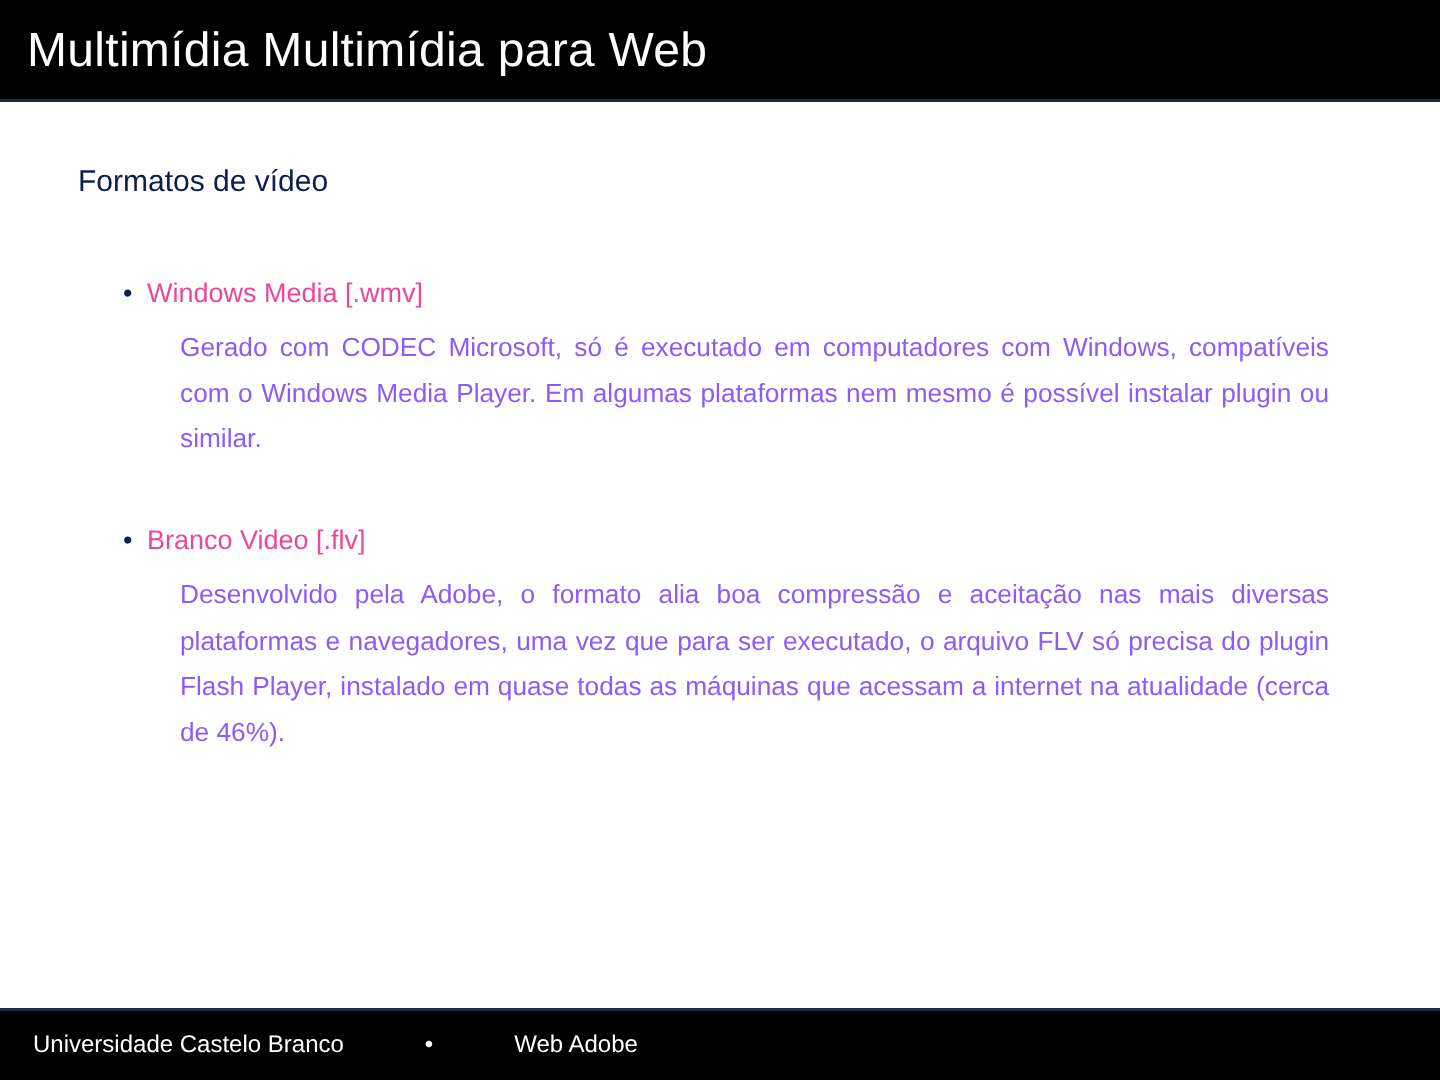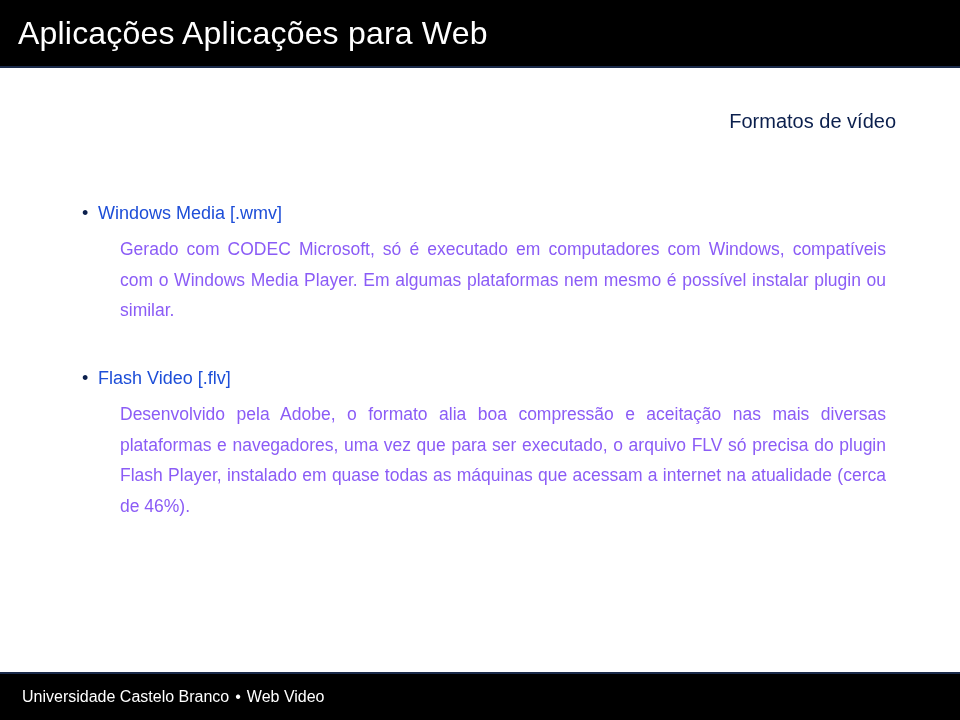--- a/index.html
+++ b/index.html
@@ -30,29 +30,28 @@
       font-weight: 400;
       letter-spacing: 0.2px;
     }
     .content {
       padding: 42px 64px 0 52px;
     }
     .section-title {
       color: #0b1f4d;
       font-size: 20px;
       font-weight: 400;
-      margin-bottom: 70px;
-      text-align: right;
+      margin-bottom: 52px;
     }
     .item {
       margin-bottom: 42px;
       padding-left: 46px;
     }
     .bullet-line {
-      color: #1d4ed8;
+      color: #ec4899;
       font-size: 18px;
       font-weight: 400;
       margin-bottom: 10px;
       position: relative;
     }
     .bullet-line::before {
       content: "•";
       position: absolute;
       left: -16px;
       top: 0;
@@ -71,20 +70,21 @@
       position: absolute;
       bottom: 0;
       left: 0;
       width: 100%;
       height: 48px;
       background: #000000;
       border-top: 2px solid #1a2a4a;
       display: flex;
       align-items: center;
       padding-left: 22px;
+      gap: 48px;
     }
     .footer-uni {
       color: #ffffff;
       font-size: 16px;
       font-weight: 400;
     }
     .footer-sep {
       color: #ffffff;
       font-size: 16px;
       margin: 0 6px;
@@ -92,34 +92,34 @@
     .footer-course {
       color: #ffffff;
       font-size: 16px;
       font-weight: 400;
     }
   </style>
 </head>
 <body>
 
 <div class="header">
-  <div class="header-title">Aplicações Aplicações para Web</div>
+  <div class="header-title">Multimídia Multimídia para Web</div>
 </div>
 
 <div class="content">
   <div class="section-title">Formatos de vídeo</div>
 
   <div class="item">
     <div class="bullet-line">Windows Media [.wmv]</div>
     <div class="item-desc">Gerado com CODEC Microsoft, só é executado em computadores com Windows, compatíveis com o Windows Media Player. Em algumas plataformas nem mesmo é possível instalar plugin ou similar.</div>
   </div>
 
   <div class="item">
-    <div class="bullet-line">Flash Video [.flv]</div>
+    <div class="bullet-line">Branco Video [.flv]</div>
     <div class="item-desc">Desenvolvido pela Adobe, o formato alia boa compressão e aceitação nas mais diversas plataformas e navegadores, uma vez que para ser executado, o arquivo FLV só precisa do plugin Flash Player, instalado em quase todas as máquinas que acessam a internet na atualidade (cerca de 46%).</div>
   </div>
 </div>
 
 <div class="footer">
   <span class="footer-uni">Universidade Castelo Branco</span>
   <span class="footer-sep">•</span>
-  <span class="footer-course">Web Video</span>
+  <span class="footer-course">Web Adobe</span>
 </div>
 
 </body></html>

